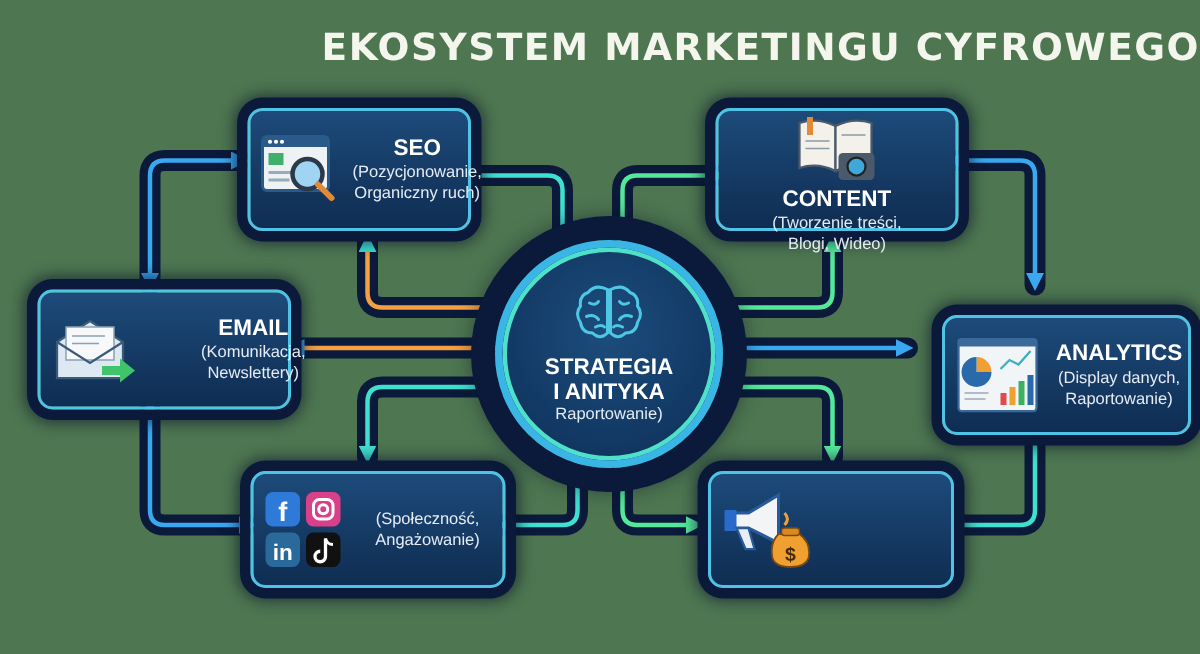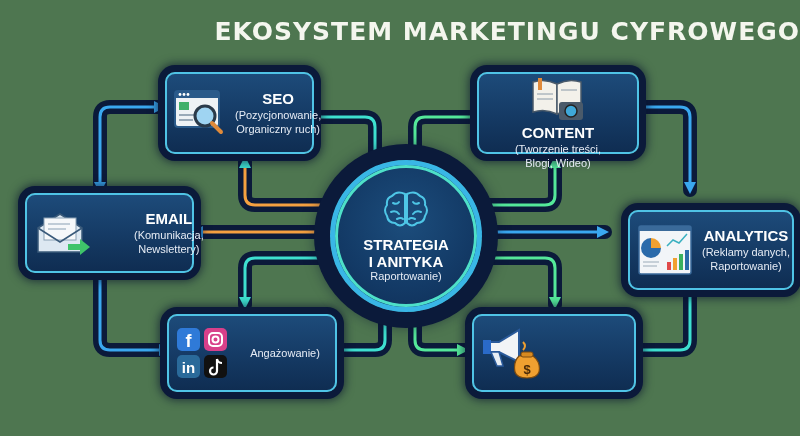--- a/index.html
+++ b/index.html
@@ -164,41 +164,42 @@
       <rect x="30" y="38" width="4" height="8" fill="#e04a4a"></rect>
         <rect x="36" y="34" width="4" height="12" fill="#f0a030"></rect>
         <rect x="42" y="30" width="4" height="16" fill="#3ab060"></rect>
         <rect x="48" y="26" width="4" height="20" fill="#2a6aaa"></rect>
       <line x1="6" y1="38" x2="22" y2="38" stroke="#9aaab8"></line>
         <line x1="6" y1="42" x2="20" y2="42" stroke="#9aaab8"></line>
     </svg>
   </div>
   <div class="txt">
     <div class="head">ANALYTICS</div>
-    <div class="sub">(Reklamy danych,</div>
+    <div class="sub">(Display danych,</div>
     <div class="sub">Raportowanie)</div>
   </div>
 </div>
 
 <div class="box" style="left:167px;top:314px;width:166px;height:74px;">
   <div class="icon" style="width:66px;">
     <svg width="54" height="54" viewBox="0 0 54 54">
       <rect x="2" y="2" width="23" height="23" rx="5" fill="#2f7ad8"></rect>
       <text x="13.5" y="21" font-family="Liberation Sans, sans-serif" font-weight="bold" font-size="18" fill="#fff" text-anchor="middle">f</text>
       <rect x="29" y="2" width="23" height="23" rx="5" fill="#d8408a"></rect>
       <rect x="34" y="7" width="13" height="13" rx="4" fill="none" stroke="#fff" stroke-width="2"></rect>
       <circle cx="40.5" cy="13.5" r="3" fill="none" stroke="#fff" stroke-width="2"></circle>
       <rect x="2" y="29" width="23" height="23" rx="5" fill="#2a6a9a"></rect>
       <text x="13.5" y="47" font-family="Liberation Sans, sans-serif" font-weight="bold" font-size="15" fill="#fff" text-anchor="middle">in</text>
       <rect x="29" y="29" width="23" height="23" rx="5" fill="#111"></rect>
       <path d="M42,33 L42,45 A3.5,3.5 0 1 1 38.5,41.5" fill="none" stroke="#fff" stroke-width="2.2"></path>
       <path d="M42,33 Q43,37 47,37" fill="none" stroke="#fff" stroke-width="2"></path>
     </svg>
   </div>
   <div class="txt">
+    <div class="sub">(Społeczność,</div>
     <div class="sub">Angażowanie)</div>
   </div>
 </div>
 
 <div class="box" style="left:472px;top:314px;width:160px;height:74px;">
   <div class="icon" style="width:72px;">
     <svg width="62" height="54" viewBox="0 0 62 54">
       <path d="M6,16 L20,16 L40,4 L40,36 L20,26 L6,26 z" fill="#f2f4f6" stroke="#2a5a9a" stroke-width="2"></path>
       <rect x="4" y="14" width="8" height="14" fill="#2a6ac8"></rect>
       <path d="M12,26 L18,40 L24,40 L20,26 z" fill="#e8eef4" stroke="#2a5a9a" stroke-width="1.5"></path>

